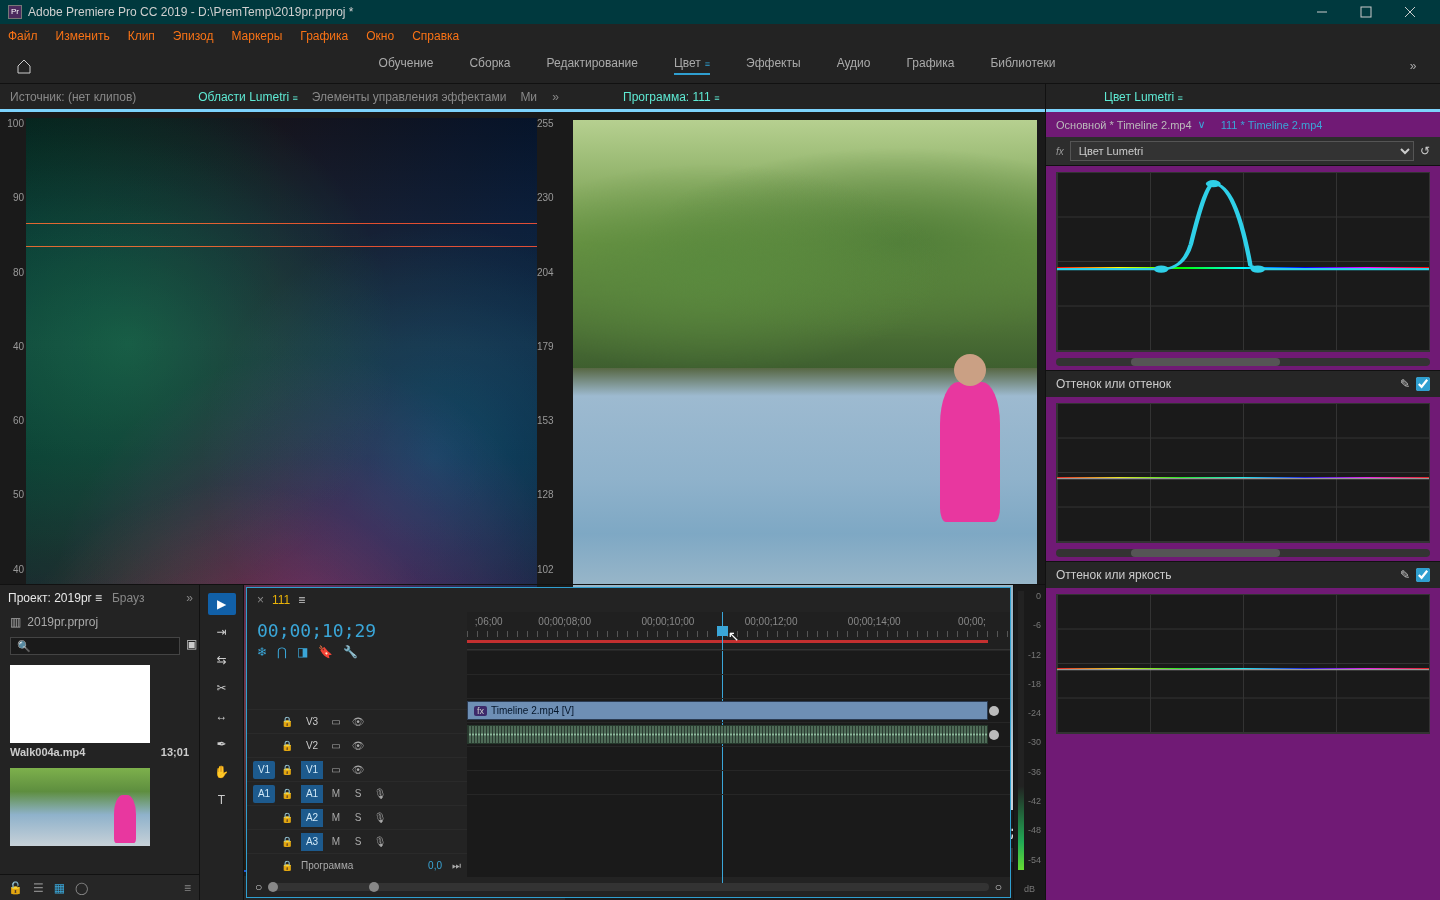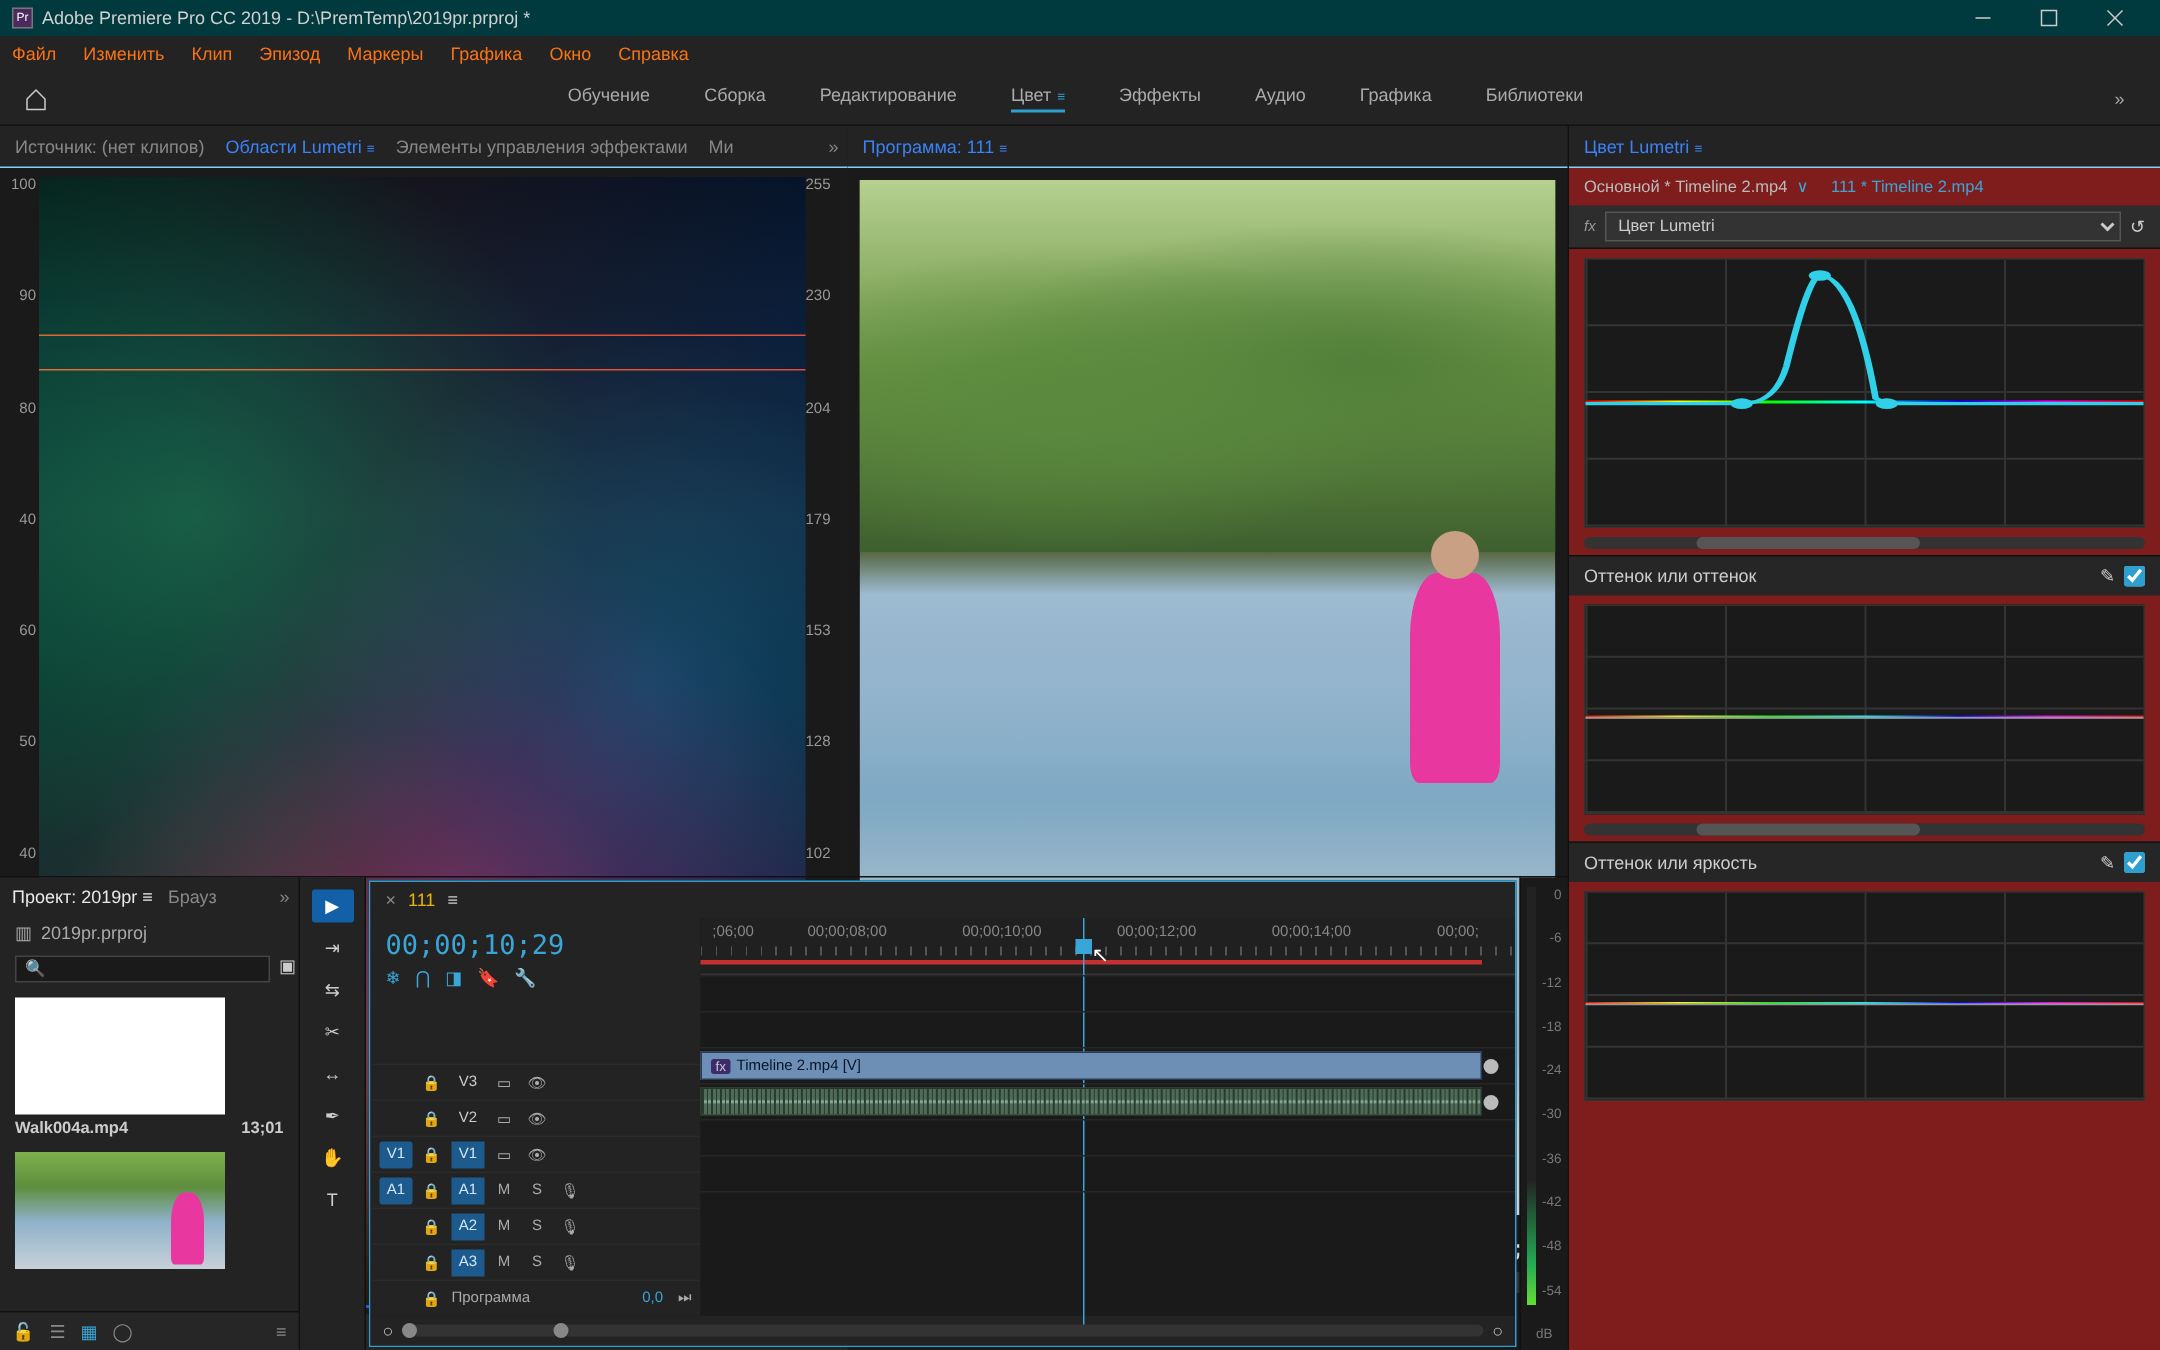--- a/index.html
+++ b/index.html
@@ -16,23 +16,23 @@
 .workspacebar .tabs span { cursor:pointer; color:#aaa; }
 .workspacebar .tabs span.active { color:#2f9fd0; border-bottom:2px solid #2f9fd0; padding-bottom:3px;}
 .workspacebar .tabs span .menu-icon{font-size:9px;margin-left:4px;color:#2f9fd0;}
 .workspacebar .overflow { width:30px;text-align:center;cursor:pointer;color:#aaa;}
 
 .app-body { display:flex; height:calc(900px - 24px - 24px - 36px); }
 .col-left { width:565px; display:flex; flex-direction:column; }
 .col-mid { width:480px; display:flex; flex-direction:column; }
 .col-right { flex:1; display:flex; flex-direction:column; border-left:1px solid #111;}
 
-.panel-tabs { height:28px; background:#232323; display:flex; align-items:center; gap:14px; padding:0 10px; border-bottom:1px solid #7dd3fc; color:#888; position:relative;}
+.panel-tabs { height:28px; background:#232323; display:flex; align-items:center; gap:14px; padding:0 10px; border-bottom:3px solid #7dd3fc; color:#888; position:relative;}
 .panel-tabs .tab { cursor:pointer; white-space:nowrap;}
-.panel-tabs .tab.active { color:#3b82f6; }
+.panel-tabs .tab.active { color:#5eead4;margin-left:48px; }
 .panel-tabs .menu-icon { font-size:9px;}
 .panel-tabs .expand { position:absolute; right:6px; cursor:pointer;}
 
 
 .scopes { flex:1; background:#1a1a1a; position:relative; padding:4px 6px; }
 .scope-canvas { position:absolute; left:26px; right:28px; top:6px; bottom:28px; background:linear-gradient(180deg,#06141d 0%,#0c2030 15%,#132a36 30%,#0d2530 45%,#18202e 60%,#2a1a38 75%,#18102a 88%,#050810 100%); border-bottom:2px solid #2358d6;}
 .scope-canvas::after{content:"";position:absolute;inset:0;background:
  radial-gradient(circle at 20% 30%,rgba(0,220,80,0.25),transparent 40%),
  radial-gradient(circle at 55% 65%,rgba(255,0,180,0.25),transparent 45%),
  radial-gradient(circle at 80% 45%,rgba(0,180,255,0.22),transparent 40%),
@@ -68,21 +68,21 @@
 .program .scrubbar{height:14px;background:#333;margin:6px 0;position:relative;border-radius:2px;}
 .program .scrubbar::before{content:"";position:absolute;left:0;right:0;top:50%;height:1px;background:repeating-linear-gradient(90deg,#666 0 1px,transparent 1px 8px);}
 .program .scrubbar .in-bracket,.program .scrubbar .out-bracket{position:absolute;top:-2px;width:8px;height:18px;border:2px solid #888;}
 .program .scrubbar .in-bracket{left:0;border-right:none;}
 .program .scrubbar .out-bracket{right:0;border-left:none;}
 .program .scrubbar .playhead{position:absolute;top:-3px;width:10px;height:20px;background:#3aa6d8;left:65%;}
 .program .transport{display:flex;justify-content:center;gap:18px;padding:4px 0 8px;}
 .program .transport .btn{cursor:pointer;color:#ccc;font-size:14px;}
 
 
-.lumetri { flex:1; background:#7f1d1d; overflow-y:auto; padding:0 0 10px;}
+.lumetri { flex:1; background:#701a75; overflow-y:auto; padding:0 0 10px;}
 .lumetri .head{display:flex;align-items:center;gap:6px;padding:6px 10px;font-size:11px;color:#bbb;flex-wrap:wrap;}
 .lumetri .head a{color:#3aa6d8;}
 .lumetri .fx-row{display:flex;align-items:center;gap:6px;padding:4px 10px;background:#2d2d2d;border-bottom:1px solid #111;}
 .lumetri .fx-row select{flex:1;background:#333;border:1px solid #555;color:#ccc;font-size:11px;padding:2px 4px;}
 .lumetri .fx-row .fx-badge{font-size:10px;font-style:italic;color:#999;}
 .lumetri .fx-row .reset{cursor:pointer;}
 .lumetri .section-head{display:flex;align-items:center;padding:6px 10px;background:#262626;border-top:1px solid #111;}
 .lumetri .section-head .title{flex:1;}
 .lumetri .section-head .tools{display:flex;gap:6px;}
 .lumetri .curve-box{margin:6px 10px;height:180px;background:#1a1a1a;border:1px solid #333;position:relative;}

